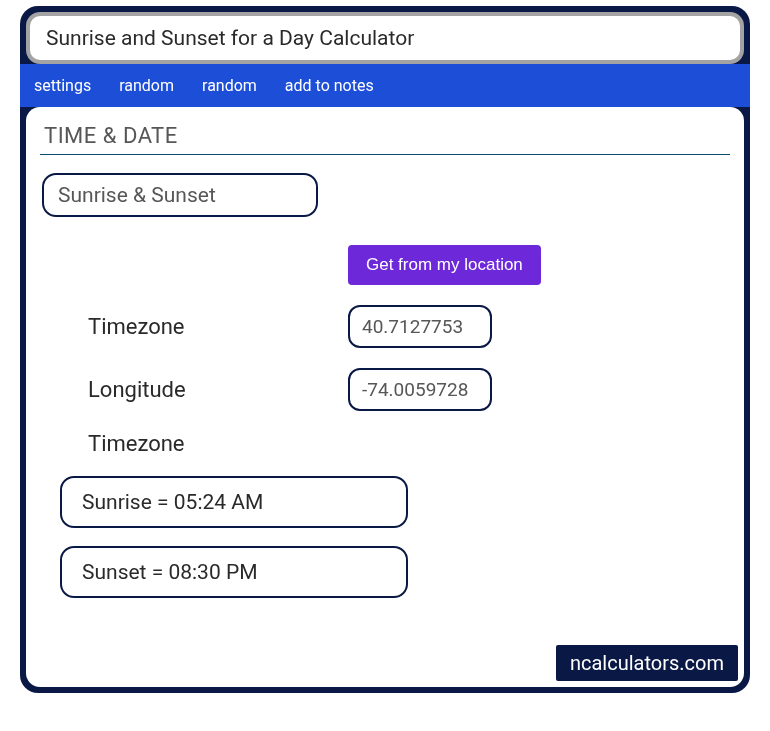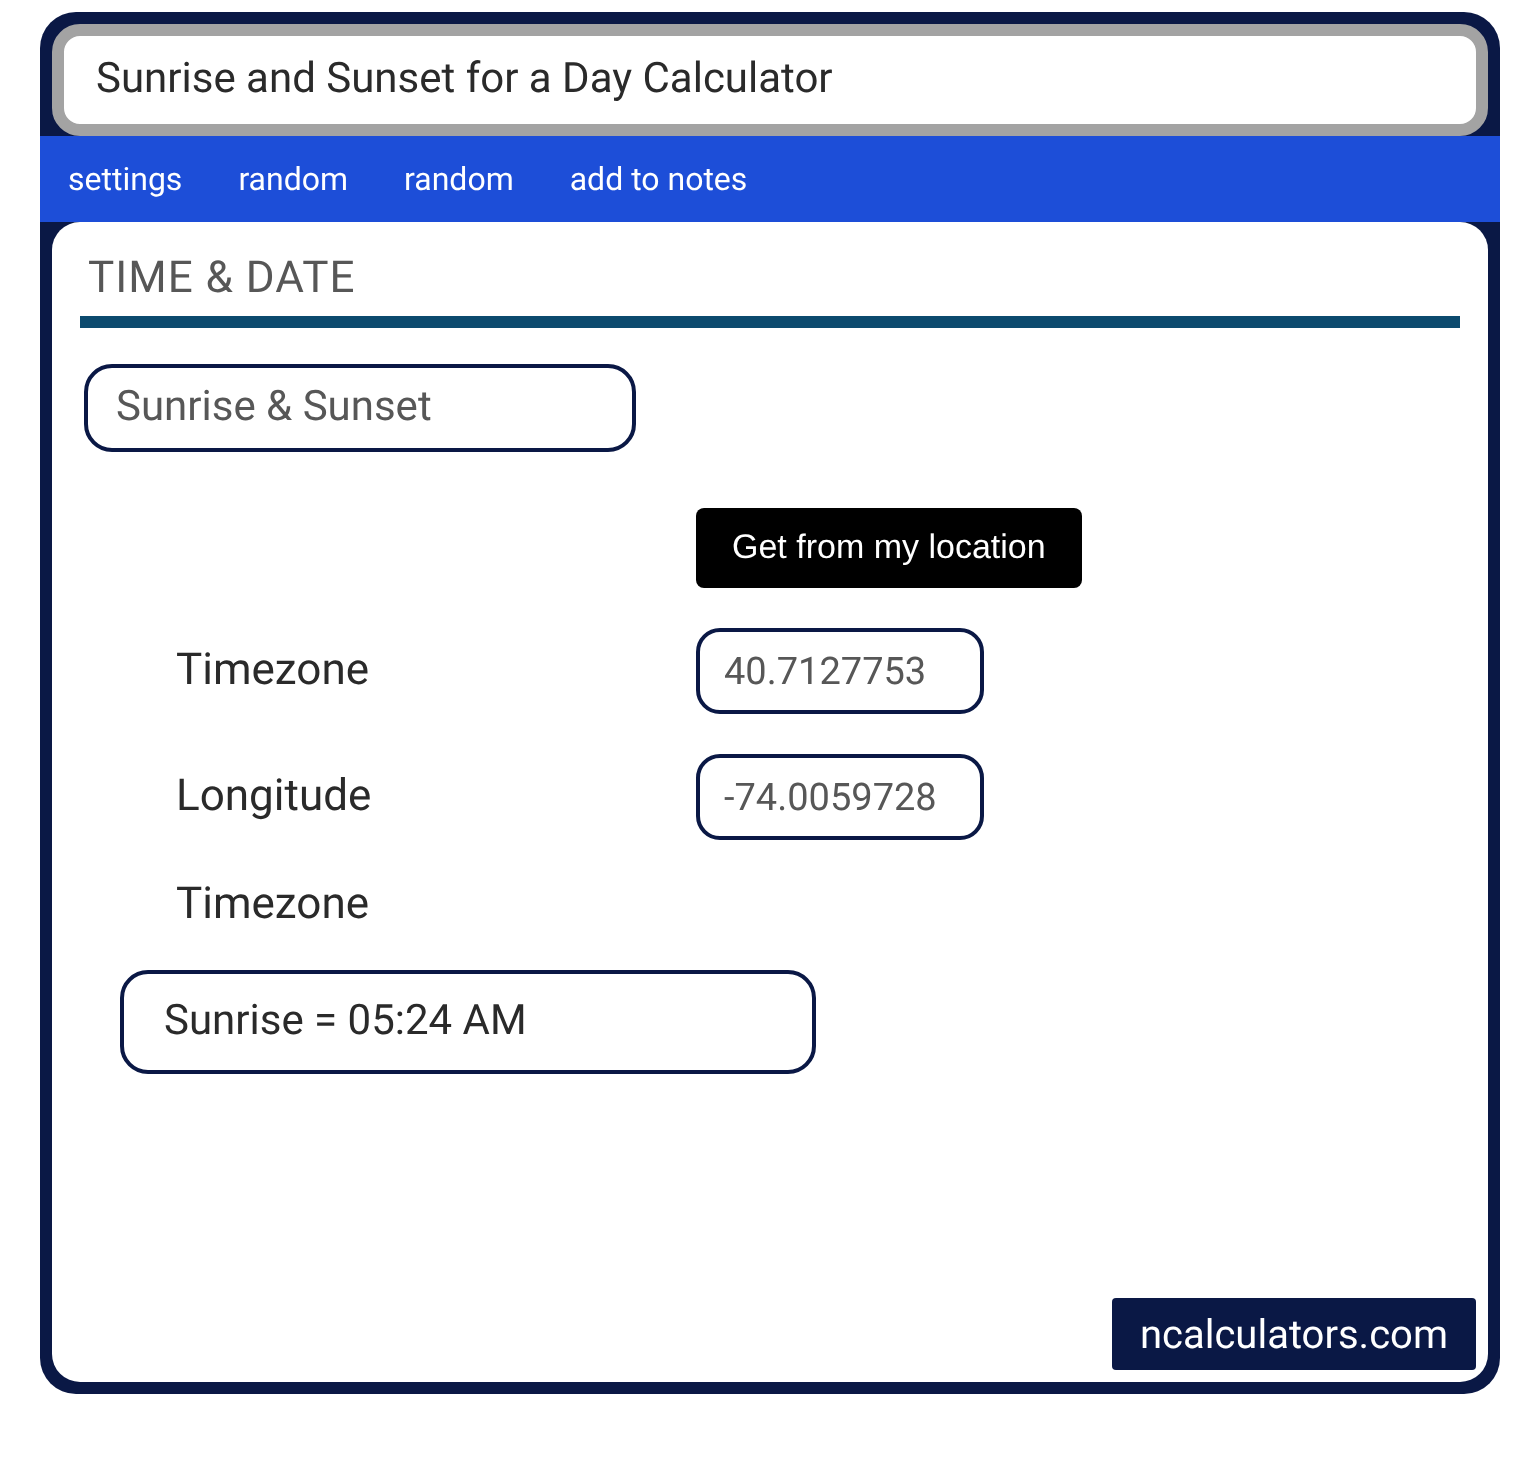--- a/index.html
+++ b/index.html
@@ -18,21 +18,21 @@
     .outer-container {
       background: #0a1845;
       border-radius: 18px;
       margin: 6px 20px 20px 20px;
       padding: 0;
       position: relative;
       overflow: hidden;
     }
     .title-bar {
       background: #ffffff;
-      border: 6px solid #a3a3a3;
+      border: 4px solid #a3a3a3;
       border-radius: 14px;
       margin: 6px 6px 0 6px;
       padding: 10px 16px;
       font-size: 21px;
       color: #2a2a2a;
       font-weight: 400;
     }
     .toolbar {
       background: #1d4ed8;
       display: flex;
@@ -52,39 +52,39 @@
       padding: 12px 14px 50px 14px;
       position: relative;
       min-height: 580px;
     }
     .section-header {
       color: #575757;
       font-size: 22px;
       font-weight: 400;
       letter-spacing: 0.5px;
       padding: 4px 4px 6px 4px;
-      border-bottom: 6px solid #0c4a6e;
+      border-bottom: 1px solid #0c4a6e;
       margin-bottom: 18px;
     }
     .subsection-box {
       display: inline-block;
       border: 2px solid #0a1845;
       border-radius: 14px;
       padding: 8px 100px 8px 14px;
       font-size: 21px;
       color: #575757;
       margin-bottom: 28px;
       margin-left: 2px;
     }
     .location-btn-row {
       padding-left: 308px;
       margin-bottom: 20px;
     }
     .location-btn {
-      background: #000000;
+      background: #6d28d9;
       color: #ffffff;
       border: none;
       border-radius: 4px;
       padding: 10px 18px;
       font-size: 17px;
       cursor: pointer;
     }
     .field-row {
       display: flex;
       align-items: center;
@@ -164,18 +164,19 @@
       <div class="field-label">Longitude</div>
       <input class="field-input" type="text" value="-74.0059728" style="">
     </div>
 
     <div class="field-row">
       <div class="field-label">Timezone</div>
     </div>
 
 
     <div class="result-box">Sunrise  =  05:24 AM</div>
+    <div class="result-box">Sunset  =  08:30 PM</div>
 
     <div class="watermark">ncalculators.com</div>
 
   </div>
 
 </div>
 
 </body></html>

